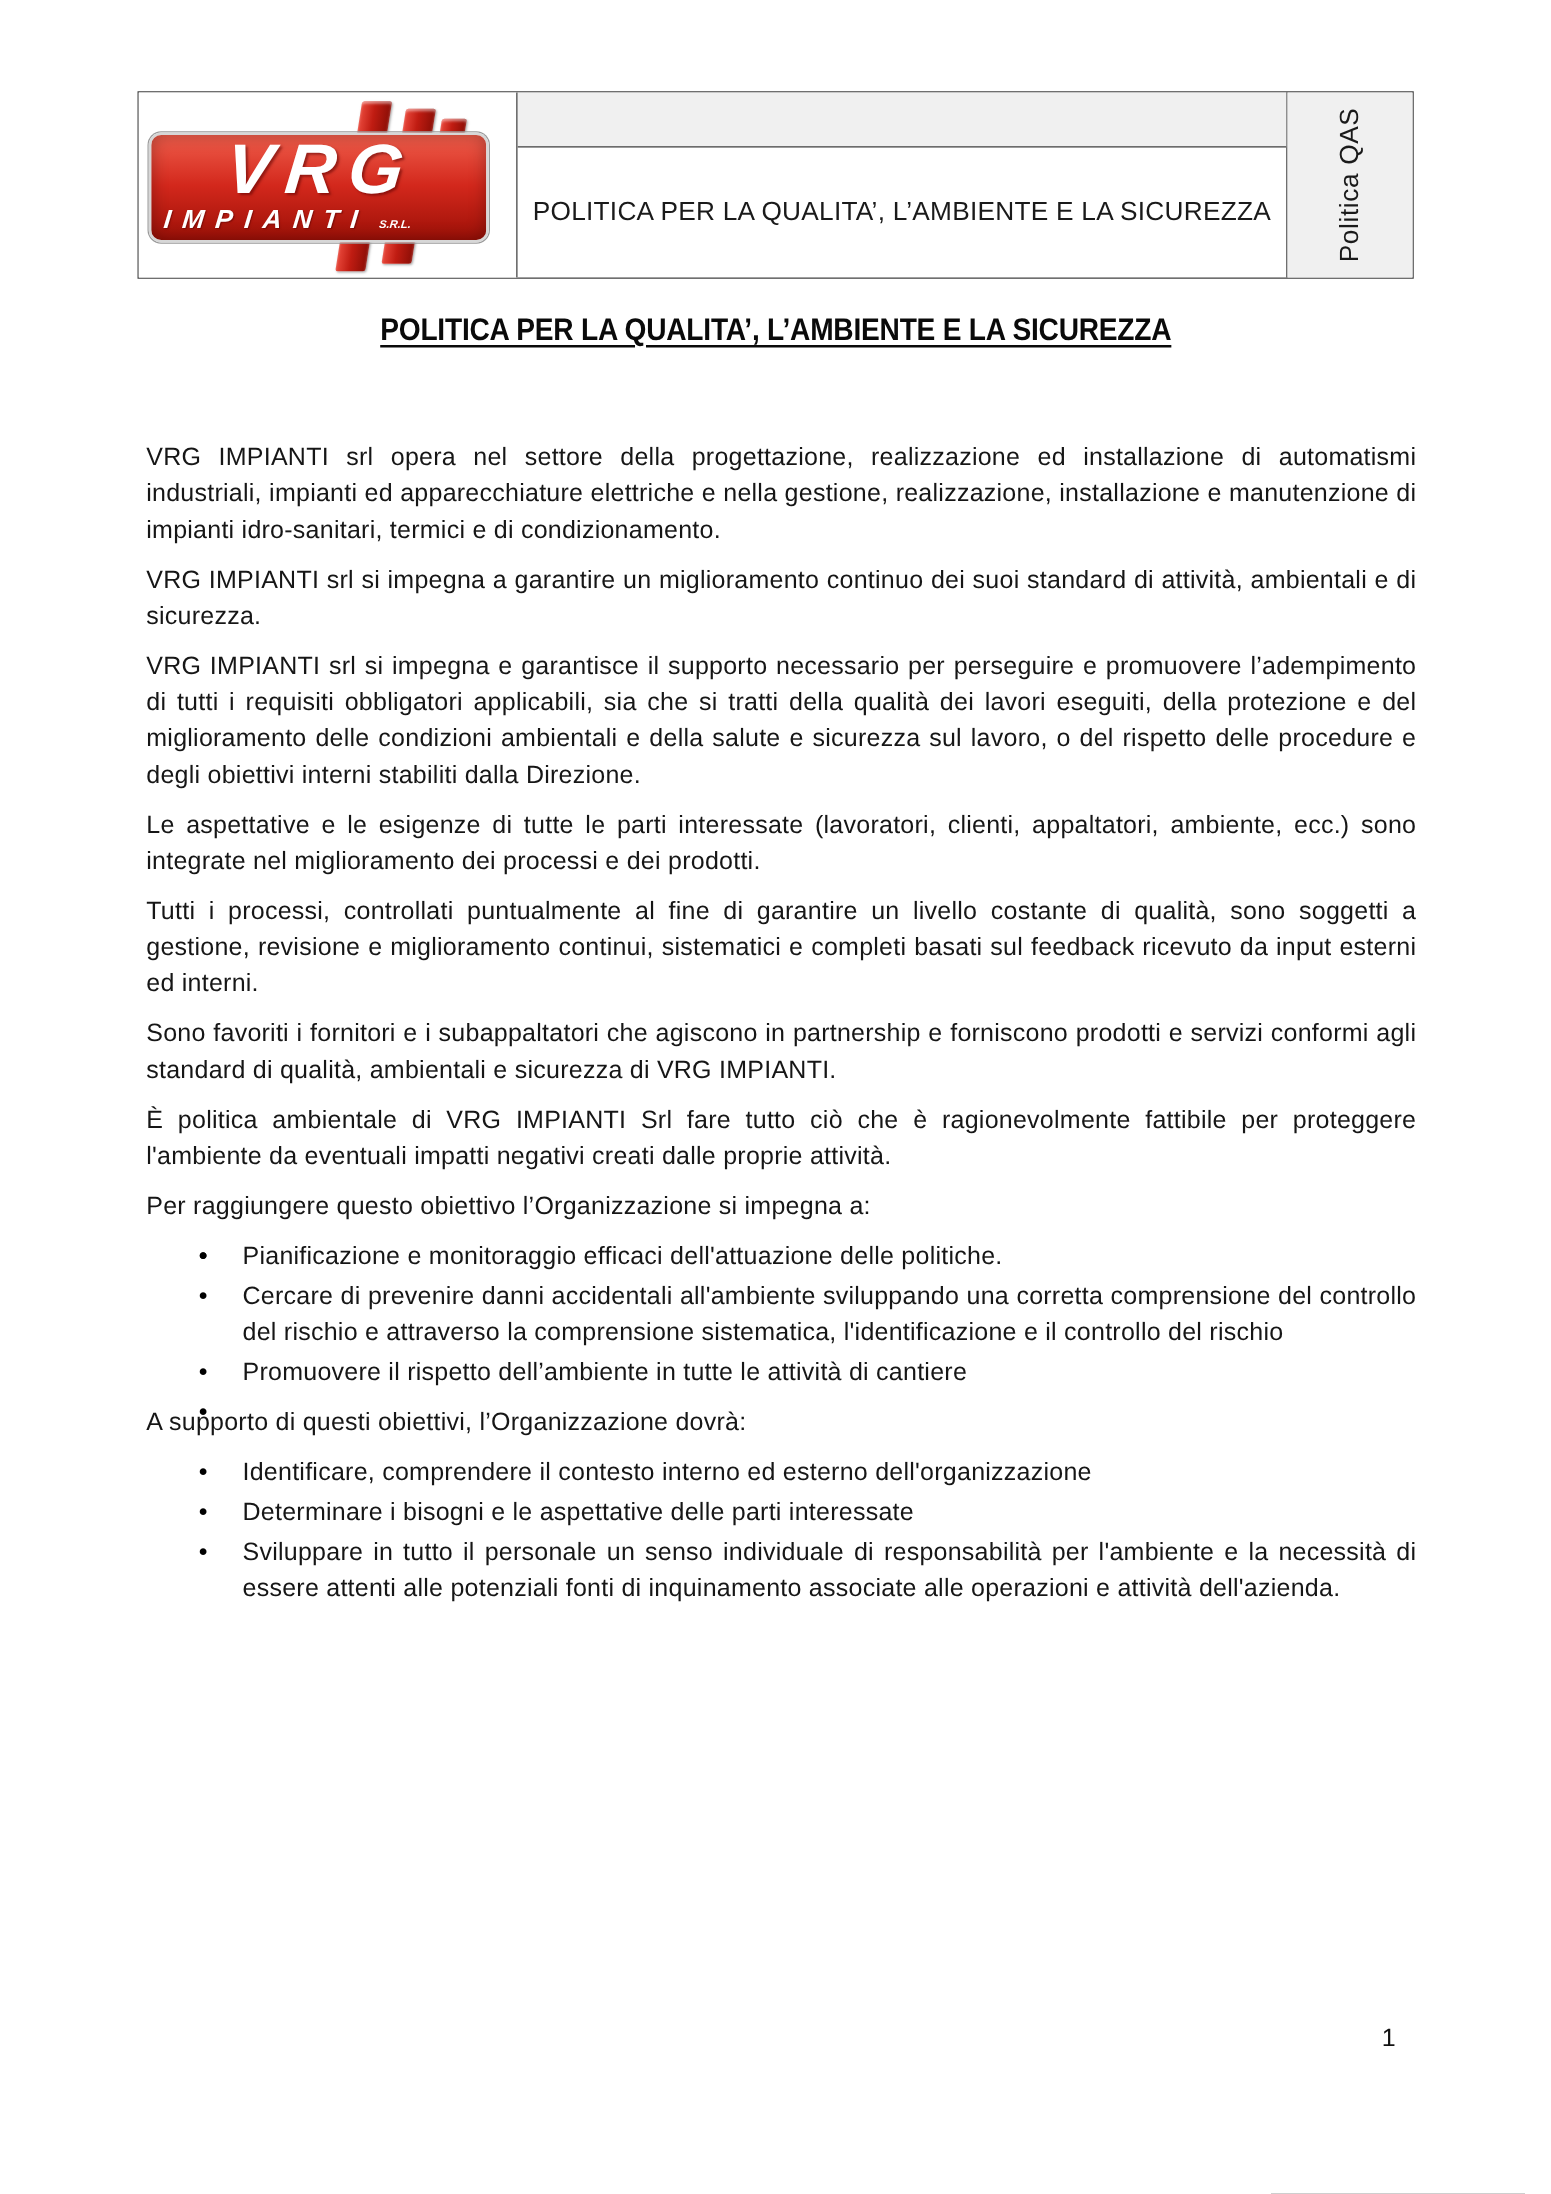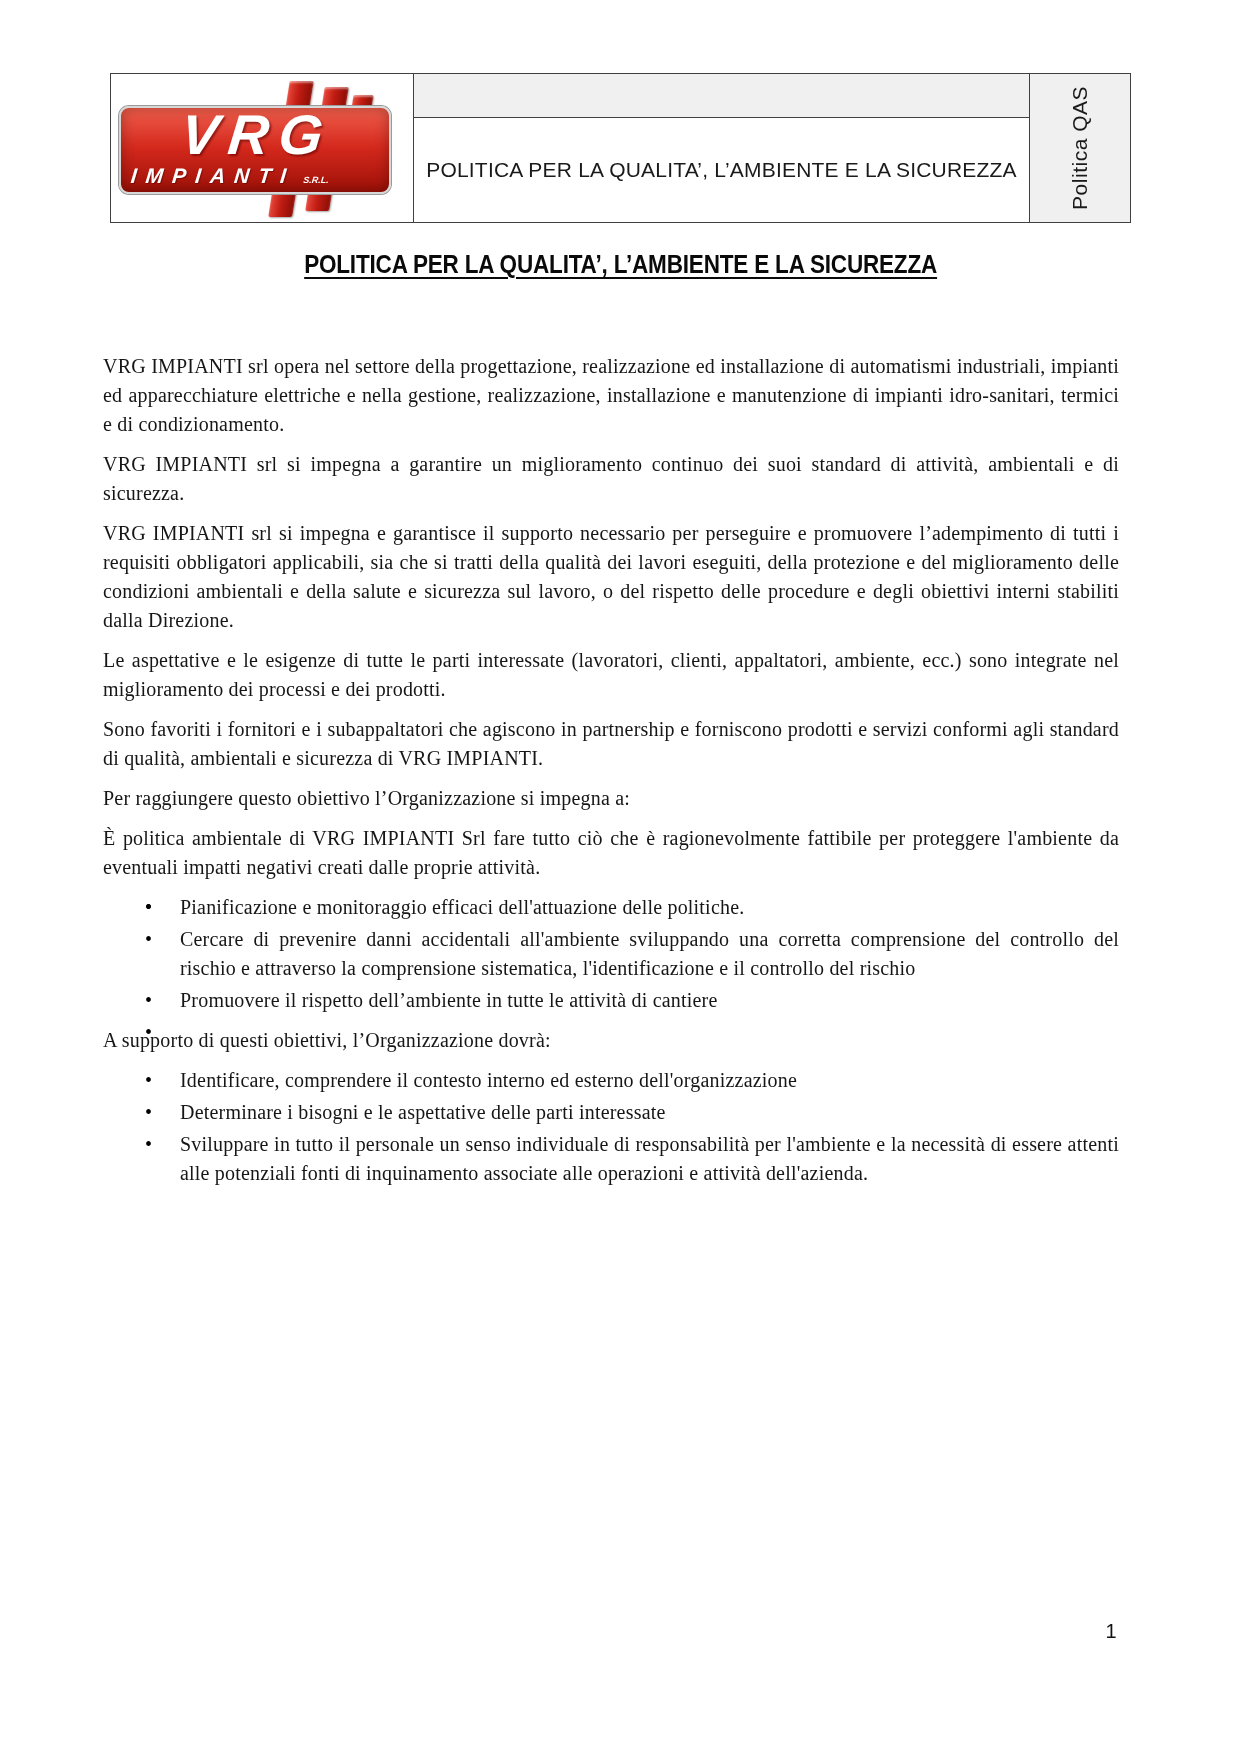--- a/index.html
+++ b/index.html
@@ -65,23 +65,23 @@
     display:inline-block; transform:scaleX(0.9);
     font-size:25px; font-weight:bold; color:#0a0a0a; letter-spacing:-0.2px;
     text-decoration:underline; text-decoration-thickness:2px; text-underline-offset:4px;
     white-space:nowrap;
   }
   .h1 { top:250px; }
   .h2 { top:291px; }
 
   
   .doc-body {
-    position:absolute; left:103px; top:352px; width:1016px;
+    position:absolute; left:117px; top:352px; width:1016px;
     font-size:20px; line-height:29px; letter-spacing:0.2px;
-    text-align:justify; color:#161616;font-family:Liberation Serif, serif;
+    text-align:justify; color:#161616;
   }
   .doc-body p { margin:0 0 11px 0; }
   .doc-body ul { list-style:none; margin:2px 0 11px 0; }
   .doc-body li { position:relative; padding-left:77px; margin-bottom:3px; }
   .doc-body li .bullet {
     position:absolute; left:42px; top:0; font-size:20px; color:#000;
   }
 
   .page-number { position:absolute; left:1096px; top:1620px; width:30px; text-align:center; font-size:20px; color:#111; }
 </style>
@@ -116,23 +116,24 @@
 
   <div class="doc-heading h1">
     <span class="inner">POLITICA PER LA QUALITA’, L’AMBIENTE E LA SICUREZZA</span>
   </div>
 
   <div class="doc-body">
     <p>VRG IMPIANTI srl opera nel settore della progettazione, realizzazione ed installazione di automatismi industriali, impianti ed apparecchiature elettriche e nella gestione, realizzazione, installazione e manutenzione di impianti idro-sanitari, termici e di condizionamento.</p>
     <p>VRG IMPIANTI srl si impegna a garantire un miglioramento continuo dei suoi standard di attività, ambientali e di sicurezza.</p>
     <p>VRG IMPIANTI srl si impegna e garantisce il supporto necessario per perseguire e promuovere l’adempimento di tutti i requisiti obbligatori applicabili, sia che si tratti della qualità dei lavori eseguiti, della protezione e del miglioramento delle condizioni ambientali e della salute e sicurezza sul lavoro, o del rispetto delle procedure e degli obiettivi interni stabiliti dalla Direzione.</p>
     <p>Le aspettative e le esigenze di tutte le parti interessate (lavoratori, clienti, appaltatori, ambiente, ecc.) sono integrate nel miglioramento dei processi e dei prodotti.</p>
+    <p>Tutti i processi, controllati puntualmente al fine di garantire un livello costante di qualità, sono soggetti a gestione, revisione e miglioramento continui, sistematici e completi basati sul feedback ricevuto da input esterni ed interni.</p>
     <p>Sono favoriti i fornitori e i subappaltatori che agiscono in partnership e forniscono prodotti e servizi conformi agli standard di qualità, ambientali e sicurezza di VRG IMPIANTI.</p>
+    <p>È politica ambientale di VRG IMPIANTI Srl fare tutto ciò che è ragionevolmente fattibile per proteggere l'ambiente da eventuali impatti negativi creati dalle proprie attività.</p>
     <p>Per raggiungere questo obiettivo l’Organizzazione si impegna a:</p>
-    <p>È politica ambientale di VRG IMPIANTI Srl fare tutto ciò che è ragionevolmente fattibile per proteggere l'ambiente da eventuali impatti negativi creati dalle proprie attività.</p>
 
     <ul>
       <li><span class="bullet">•</span></li>
       <li><span class="bullet">•</span><span>Pianificazione e monitoraggio efficaci dell'attuazione delle politiche.</span></li>
       <li><span class="bullet">•</span><span>Cercare di prevenire danni accidentali all'ambiente sviluppando una corretta comprensione del controllo del rischio e attraverso la comprensione sistematica, l'identificazione e il controllo del rischio</span></li>
       <li><span class="bullet">•</span><span>Promuovere il rispetto dell’ambiente in tutte le attività di cantiere</span></li>
       <li><span class="bullet">•</span></li>
     </ul>
 
     <p>A supporto di questi obiettivi, l’Organizzazione dovrà:</p>

